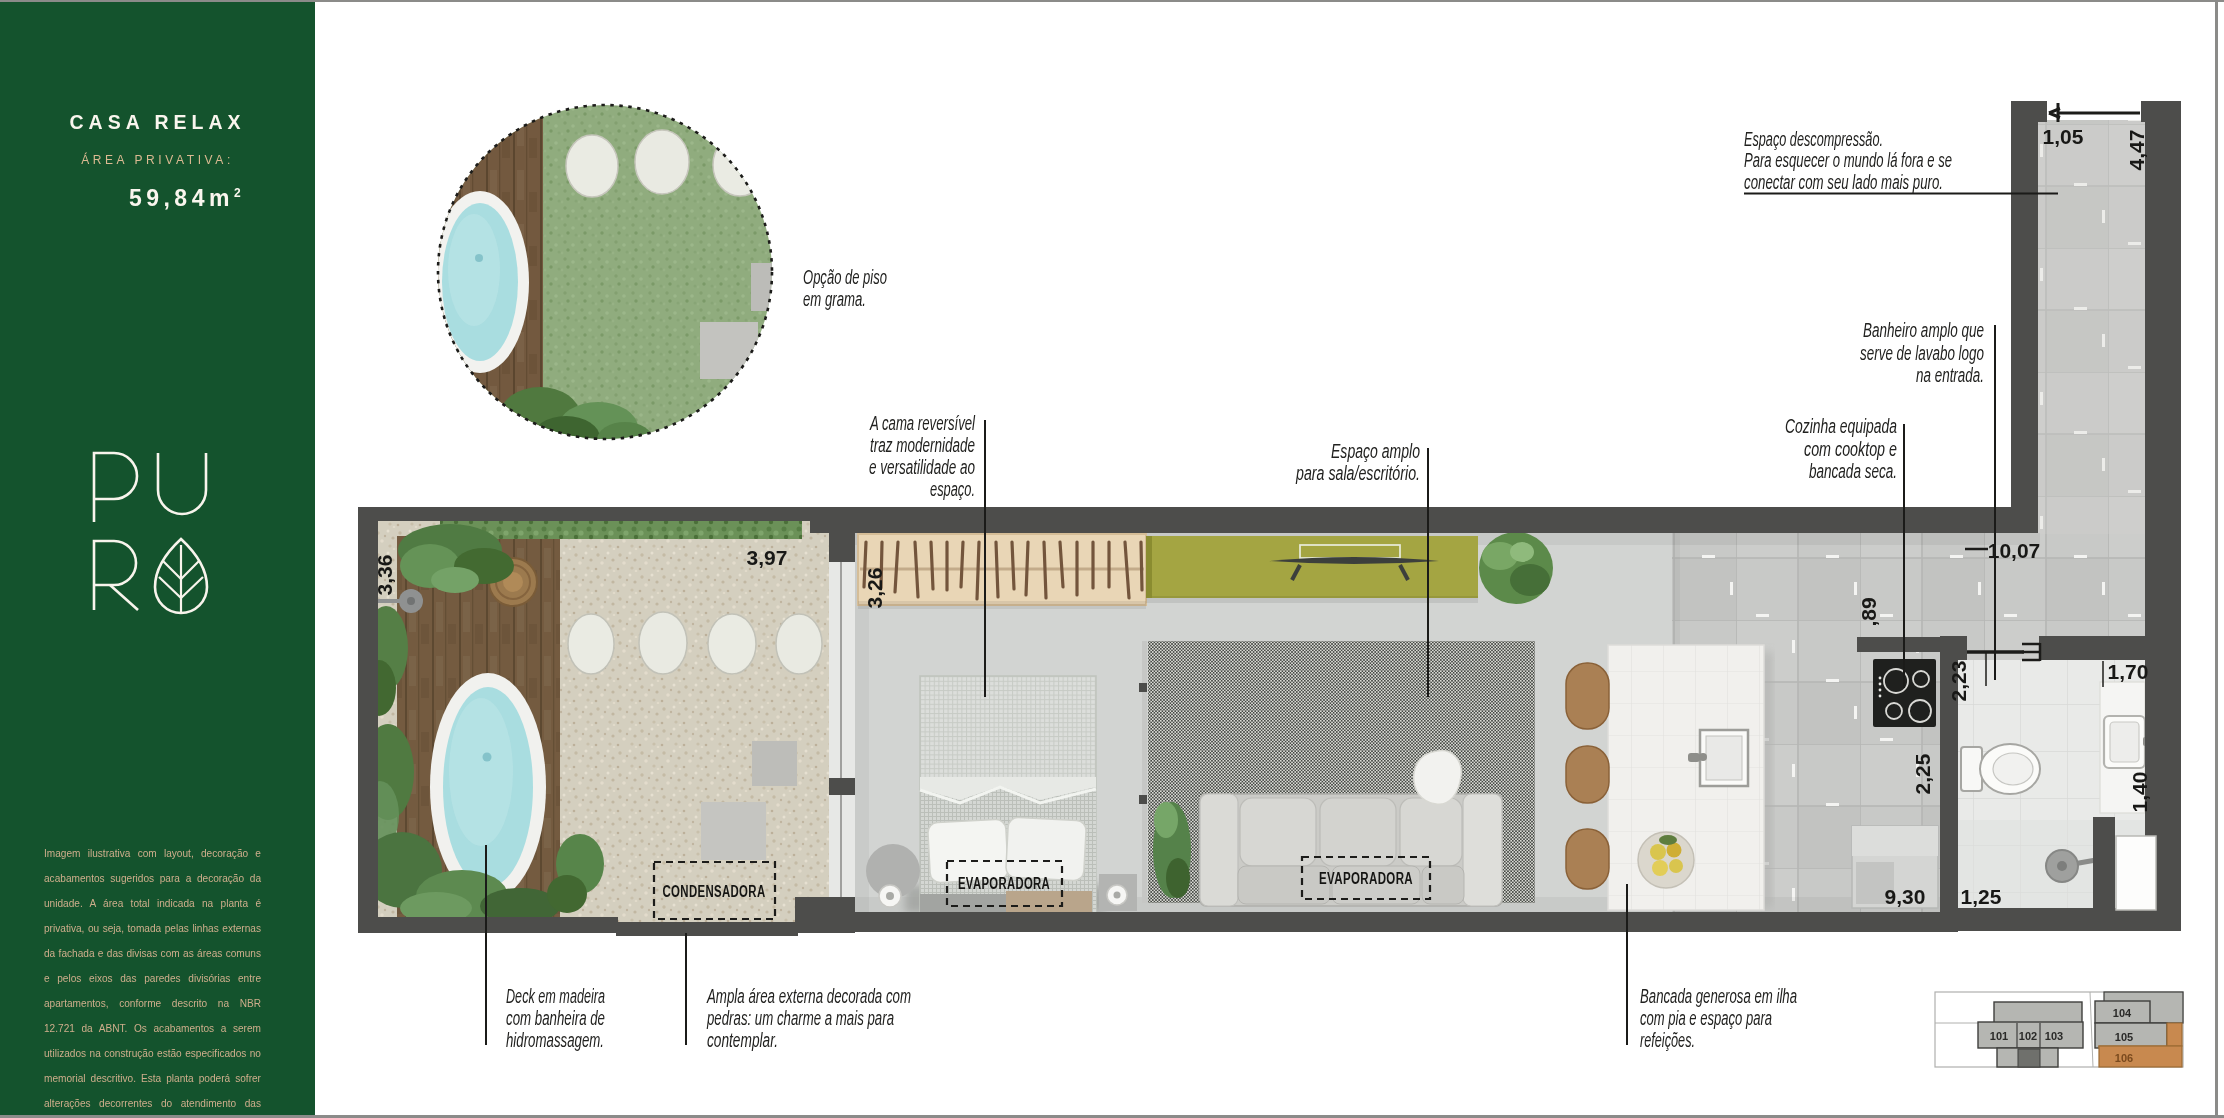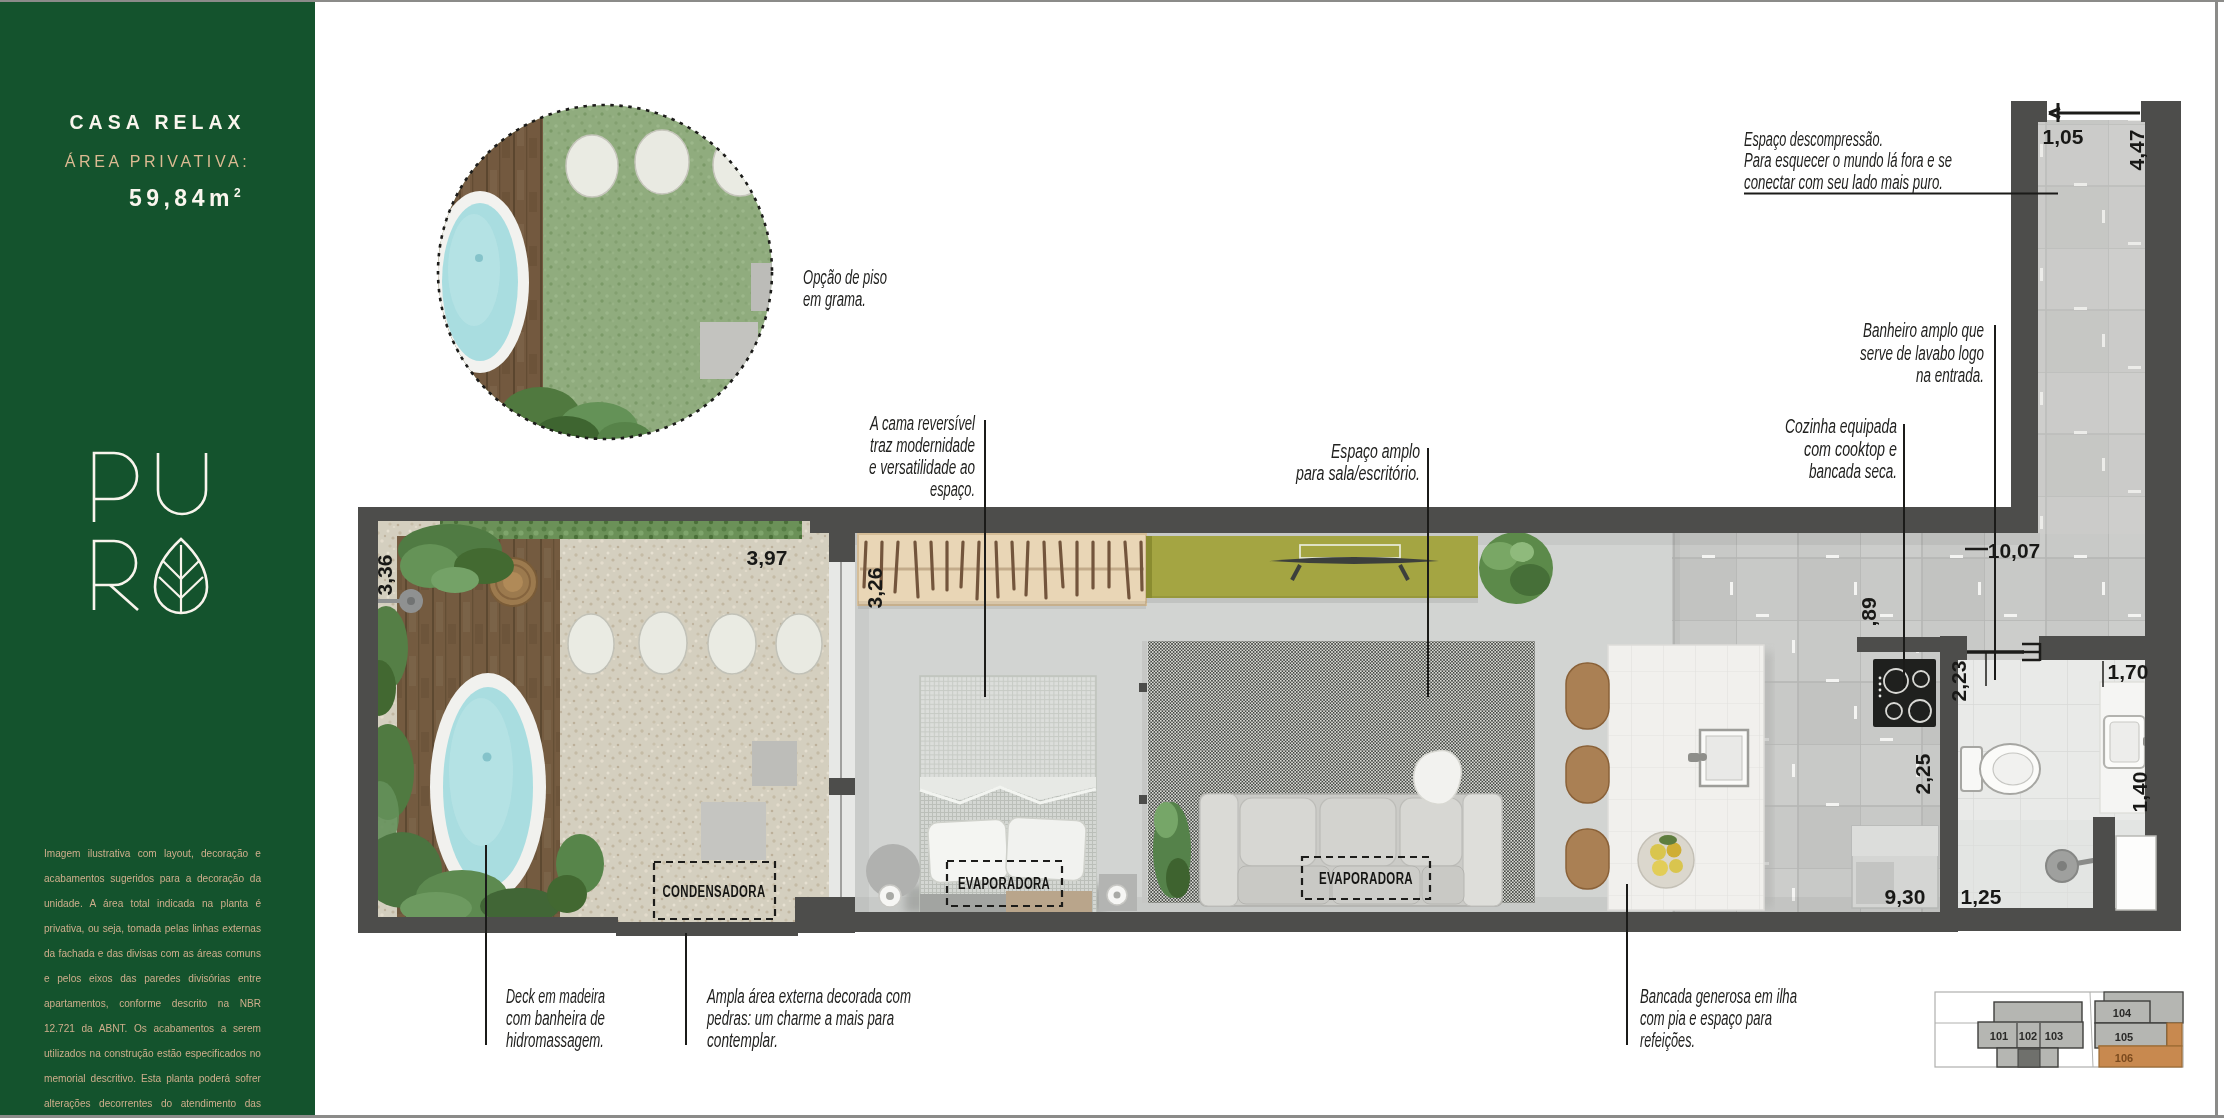--- a/index.html
+++ b/index.html
@@ -2,21 +2,21 @@
 <html><head>
 <meta charset="utf-8">
 <style>
   html,body{margin:0;padding:0;}
   body{width:2224px;height:1118px;position:relative;background:#ffffff;overflow:hidden;
        font-family:"Liberation Sans",sans-serif;}
   .sidebar{position:absolute;left:0;top:0;width:315px;height:1118px;background:#14532d;}
   .sb-title{position:absolute;left:0;top:111px;width:315px;text-align:center;color:#faf6ee;
     font-weight:bold;font-size:19.5px;letter-spacing:5px;}
   .sb-sub{position:absolute;left:0;top:153px;width:315px;text-align:center;color:#dcba92;
-    font-size:16px;letter-spacing:3.6px;}
+    font-size:12px;letter-spacing:3.6px;}
   .sb-area{position:absolute;left:0;top:185px;width:362px;text-align:center;text-indent:12px;color:#faf6ee;
     font-weight:bold;font-size:23px;letter-spacing:4.5px;}
   .sb-area sup{font-size:12px;}
   .sb-fine{position:absolute;left:44px;top:841px;width:217px;color:#cfae8c;font-size:10.1px;
     line-height:25px;text-align:justify;}
   .frame-top{position:absolute;left:0;top:0;width:2224px;height:2px;background:#8b8b89;}
   .frame-bot{position:absolute;left:0;top:1115px;width:2224px;height:3px;background:#8b8b89;}
   .frame-right{position:absolute;left:2215px;top:0;width:3px;height:1118px;background:#8b8b89;}
   svg text{font-family:"Liberation Sans",sans-serif;}
   .ann{font-style:italic;font-size:20px;fill:#222220;}

